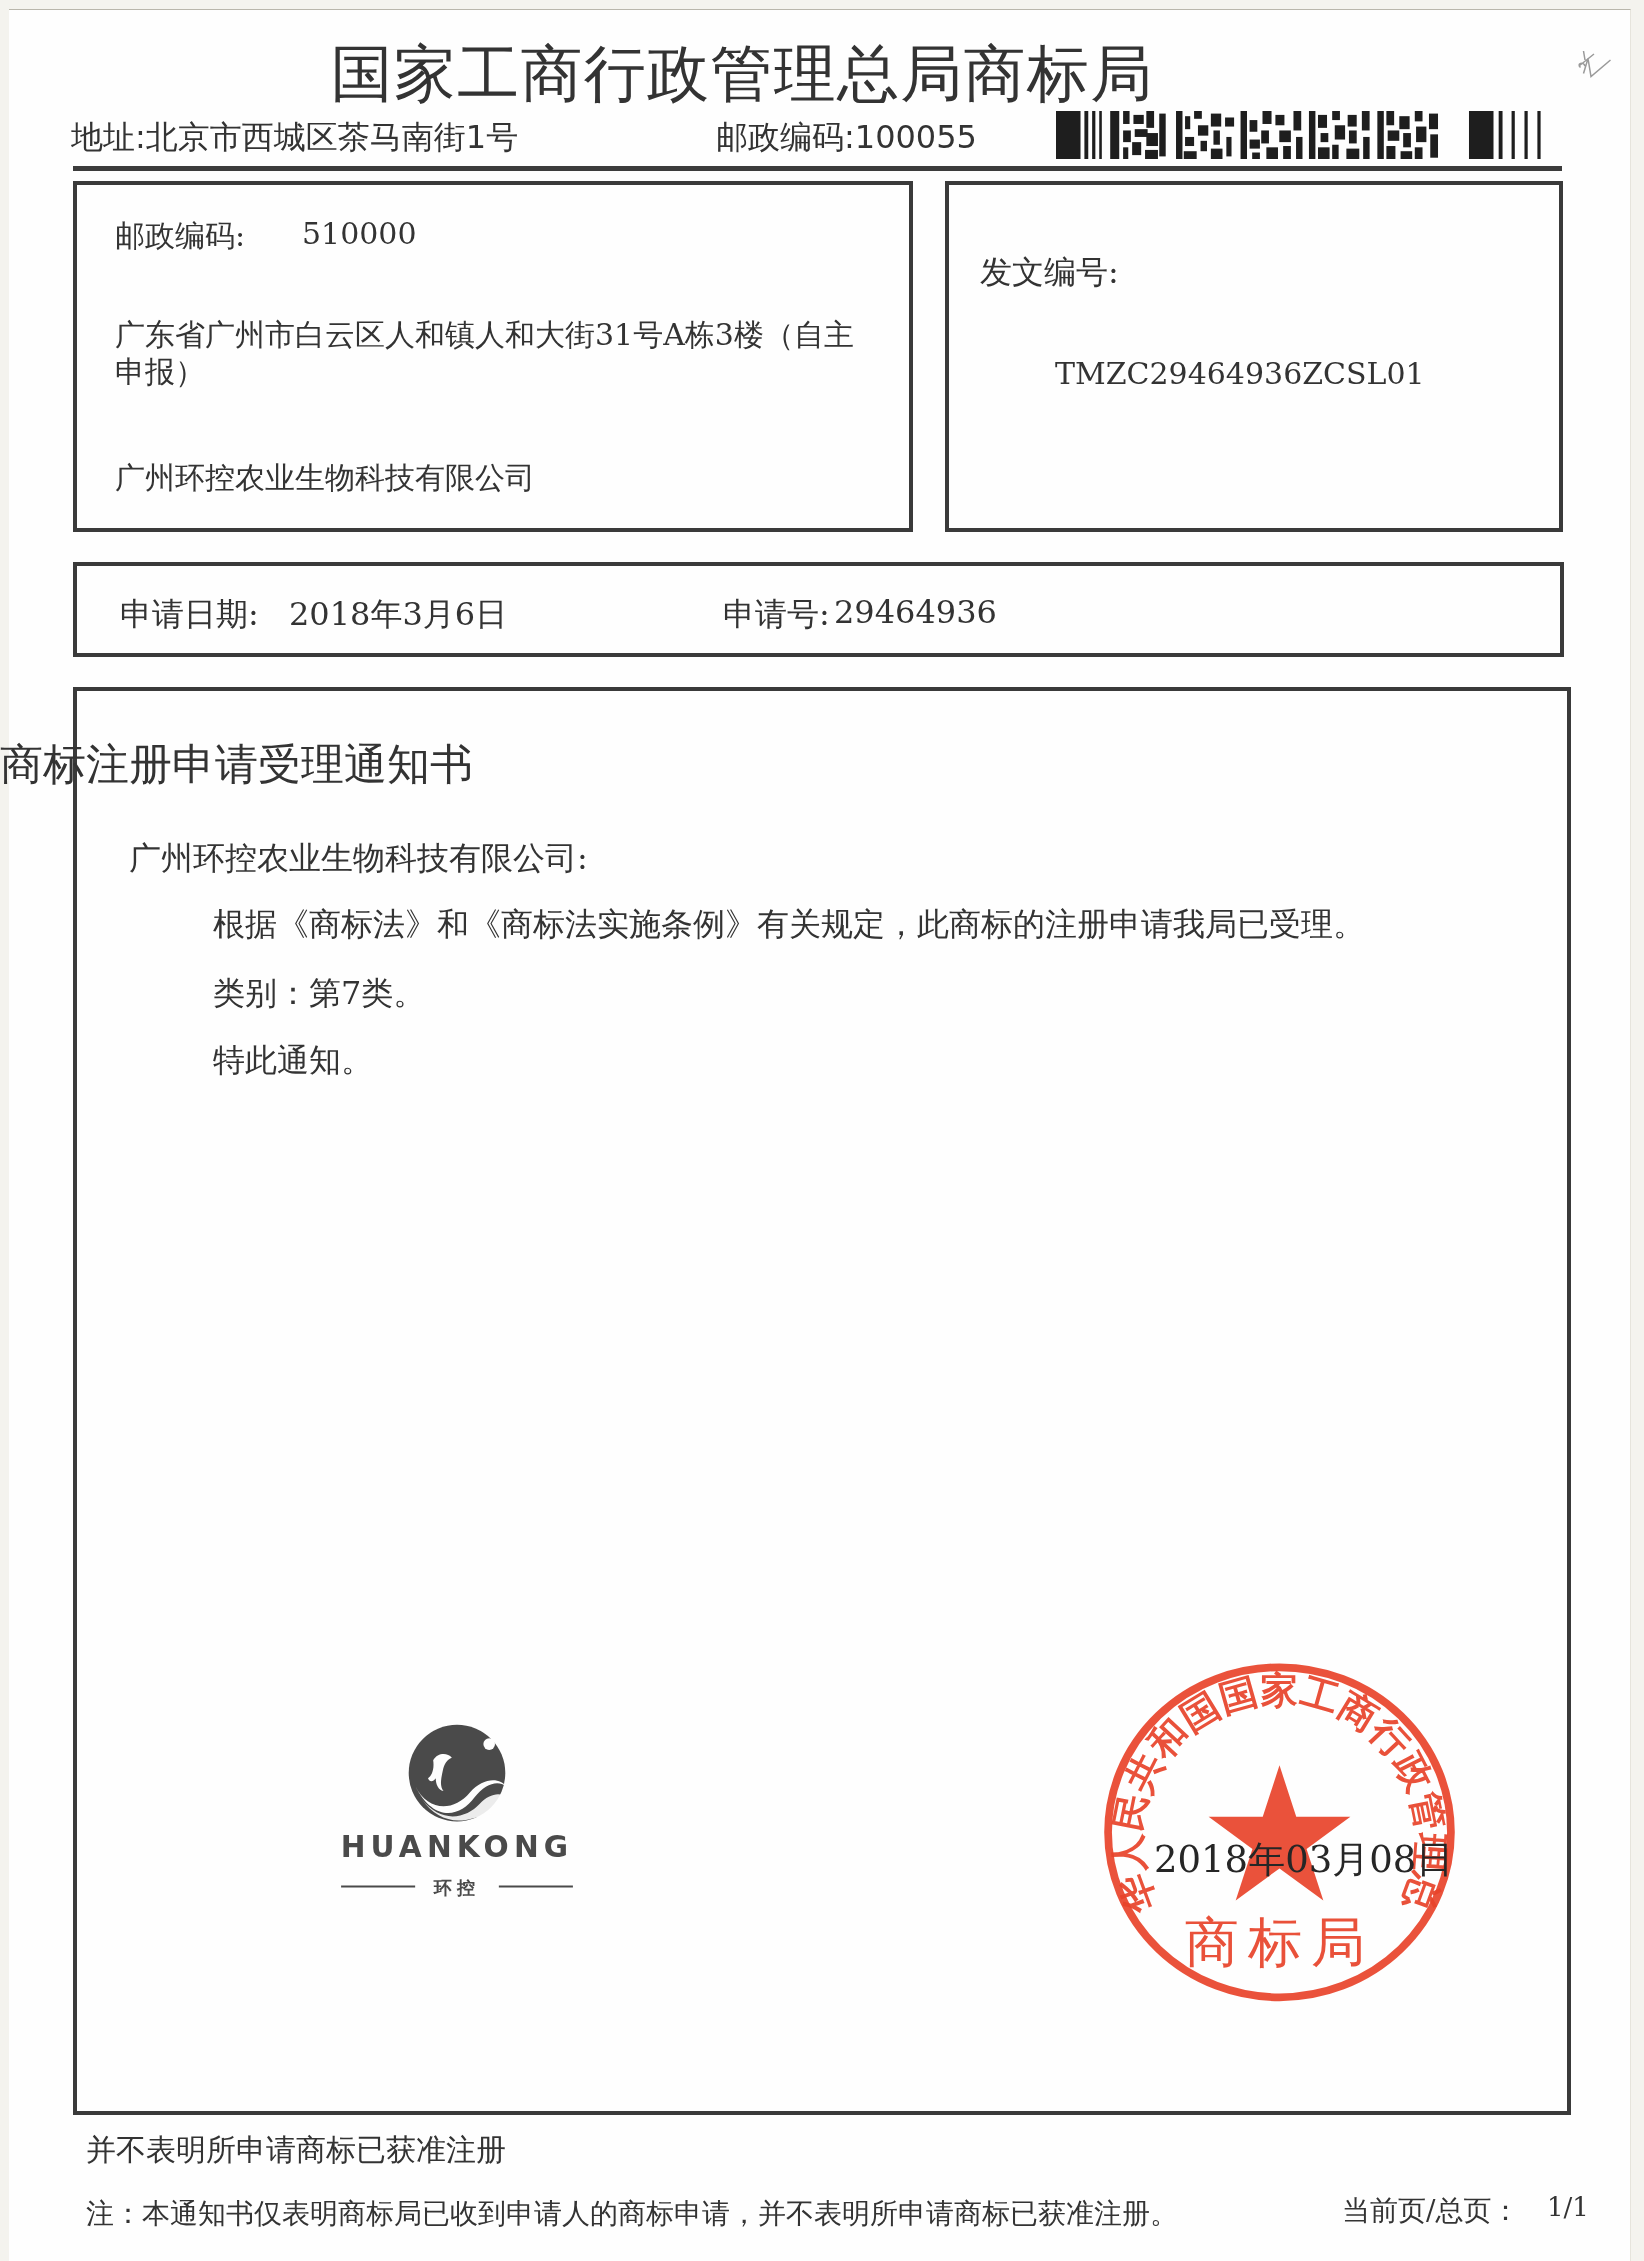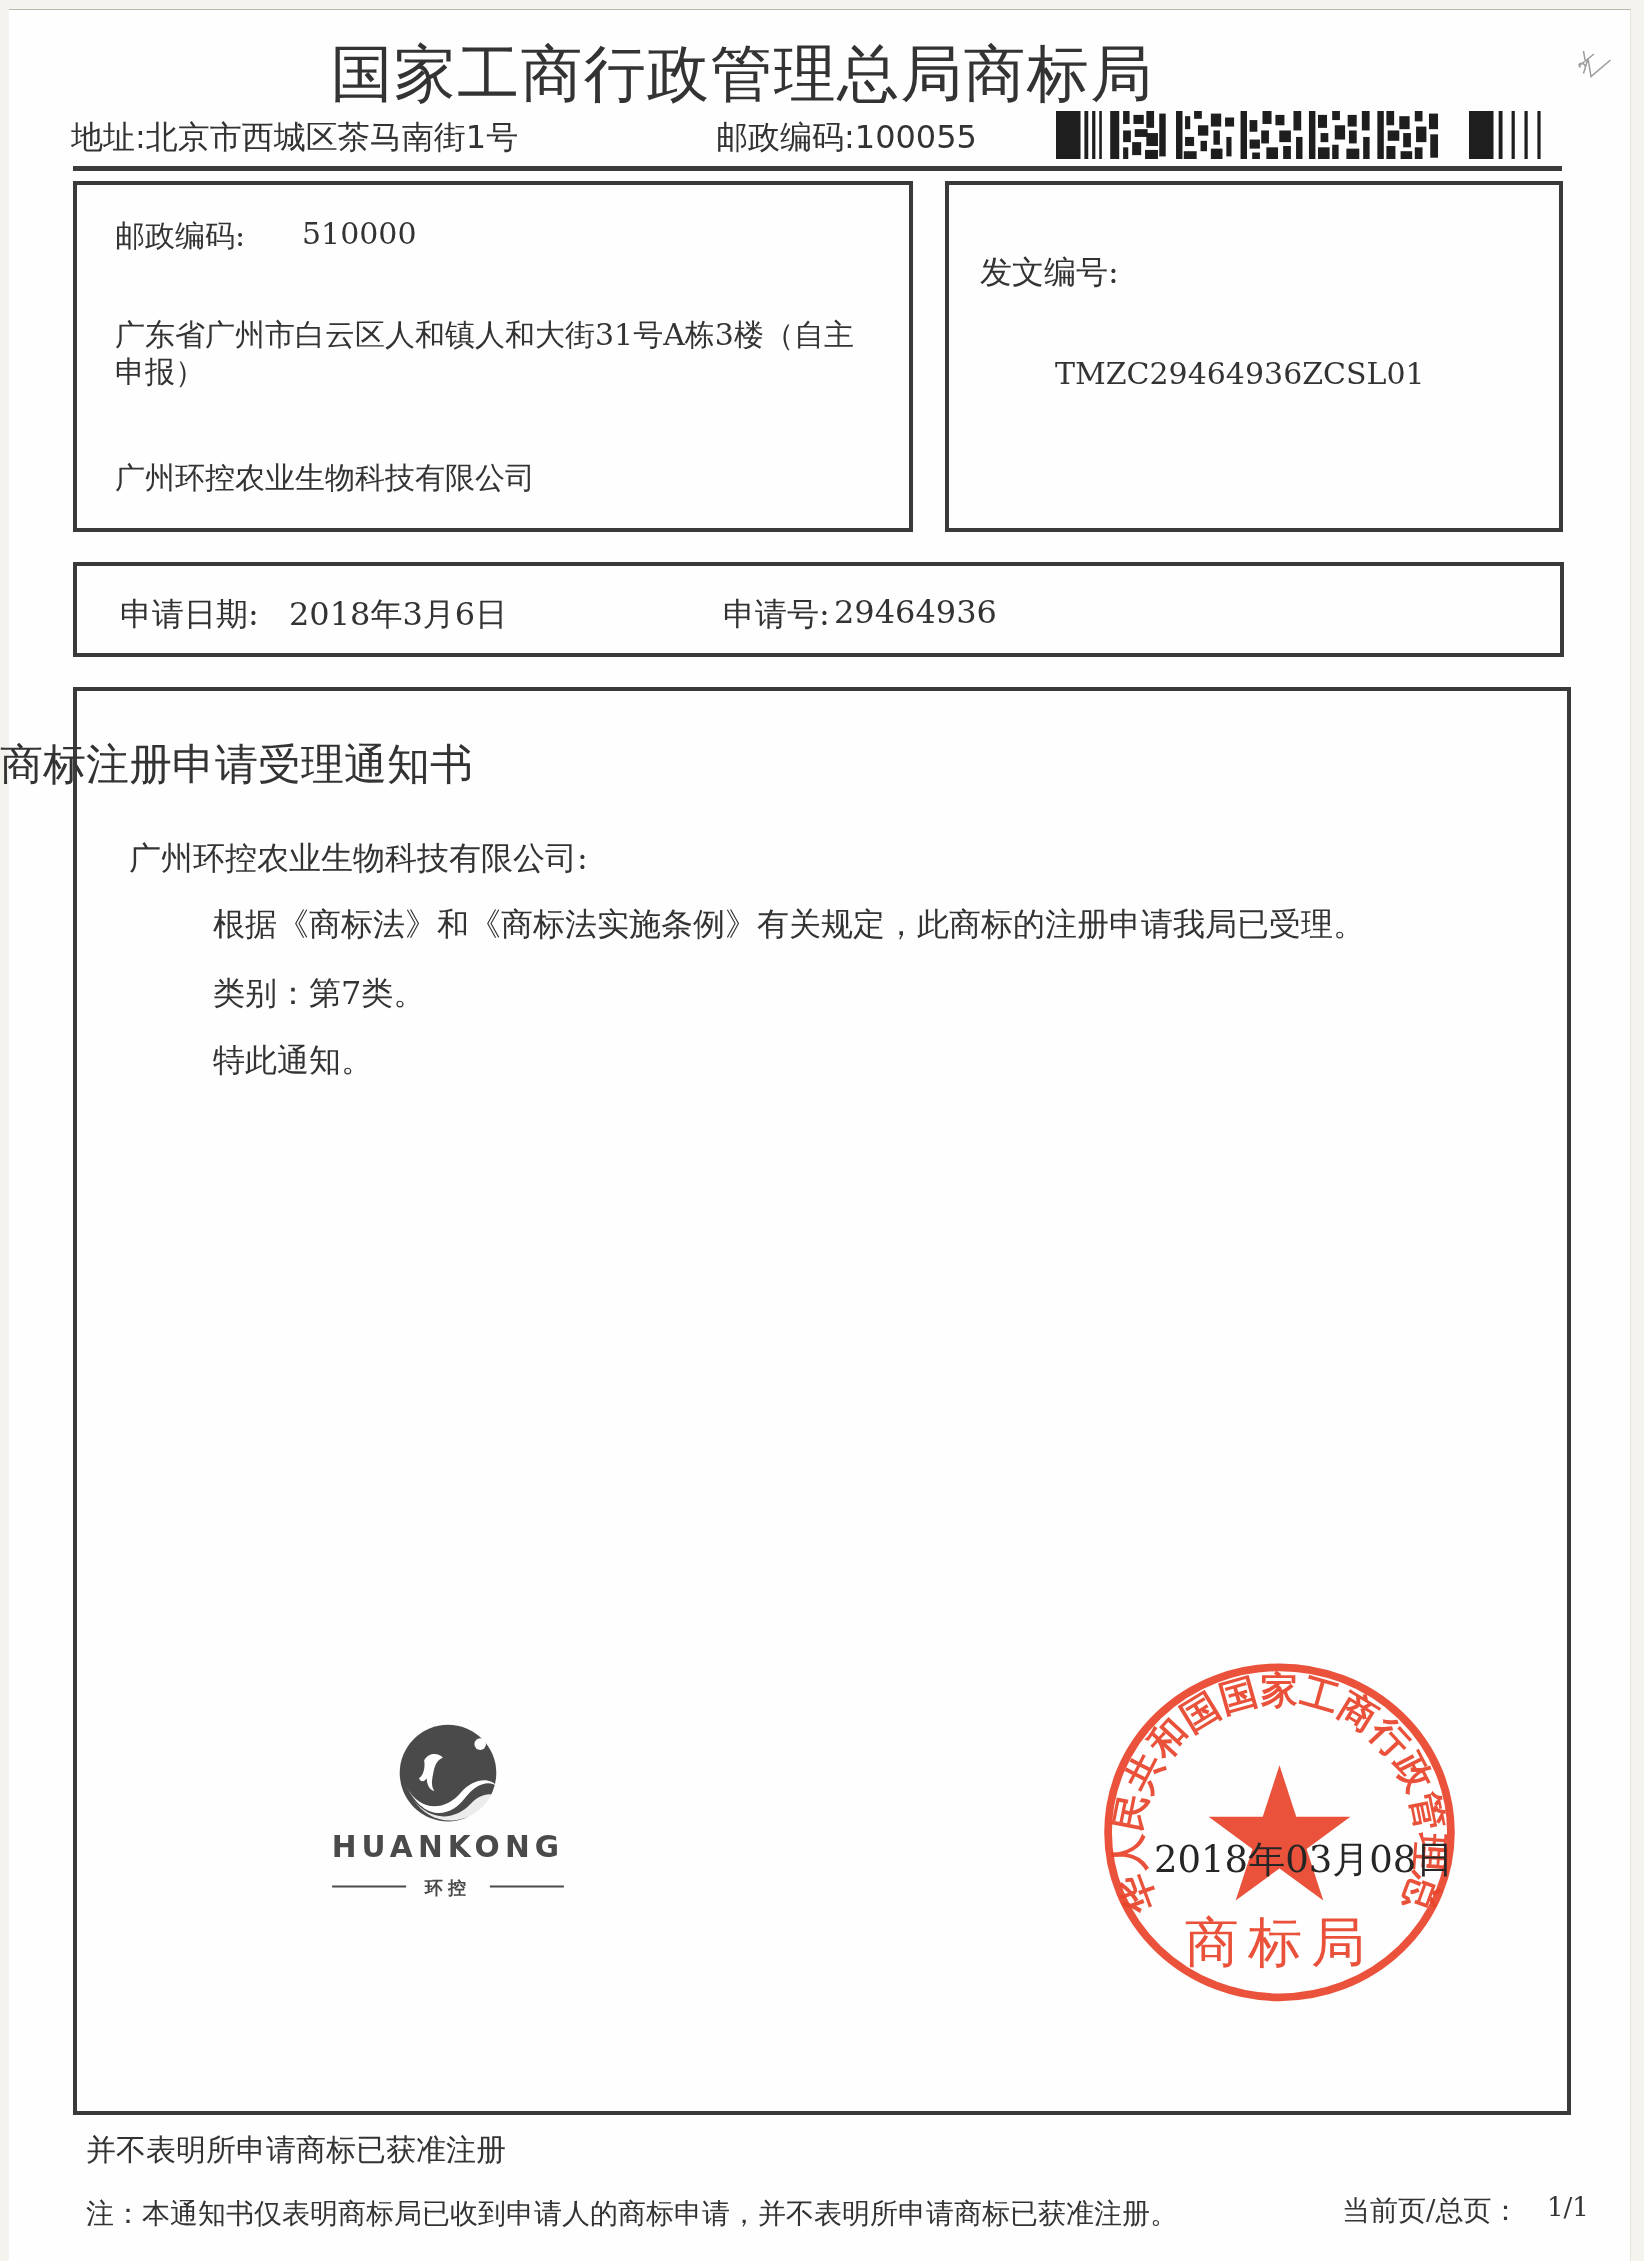--- a/index.html
+++ b/index.html
@@ -23,21 +23,21 @@
   .box-app  { left: 73px; top: 562px; width: 1491px; height: 95px; }
   .box-main { left: 73px; top: 687px; width: 1498px; height: 1428px; }
 
   .t46 { font-size: 30px; color: #333; }
   .t50 { font-size: 32px; color: #333; }
   .t60 { font-size: 43px; color: #333; }
 
   .stamp { left: 1099px; top: 1657px; width: 361px; height: 348px; }
   .stamp-date { left: 1154px; top: 1811px; font-size: 37px; color: #262626; margin-top: 24px; }
 
-  .logo { left: 316px; top: 1715px; width: 264px; height: 187px; }
+  .logo { left: 325px; top: 1715px; width: 264px; height: 187px; }
 
   .scribble { left: 1573px; top: 45px; width: 45px; height: 45px; }
 </style>
 </head>
 <body>
 
 <div class="page"></div>
 
 <svg class="abs scribble" viewBox="0 0 60 60">
   <path d="M14 8 L16 20 M8 28 L28 12 M10 30 C4 24 14 22 16 28 M14 38 L20 18 L24 42 L50 20" stroke="#9a9a9a" stroke-width="2" fill="none"></path>

